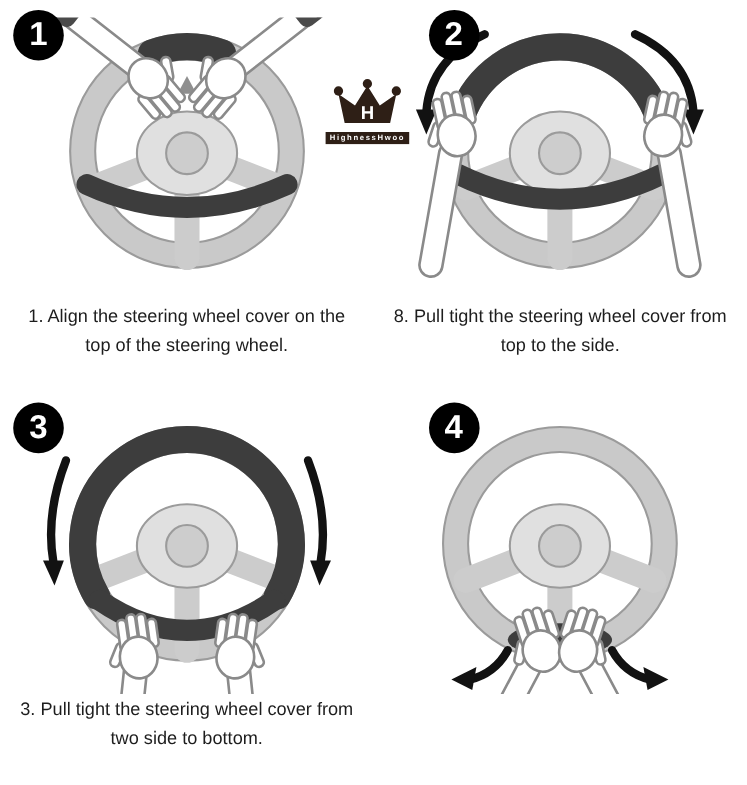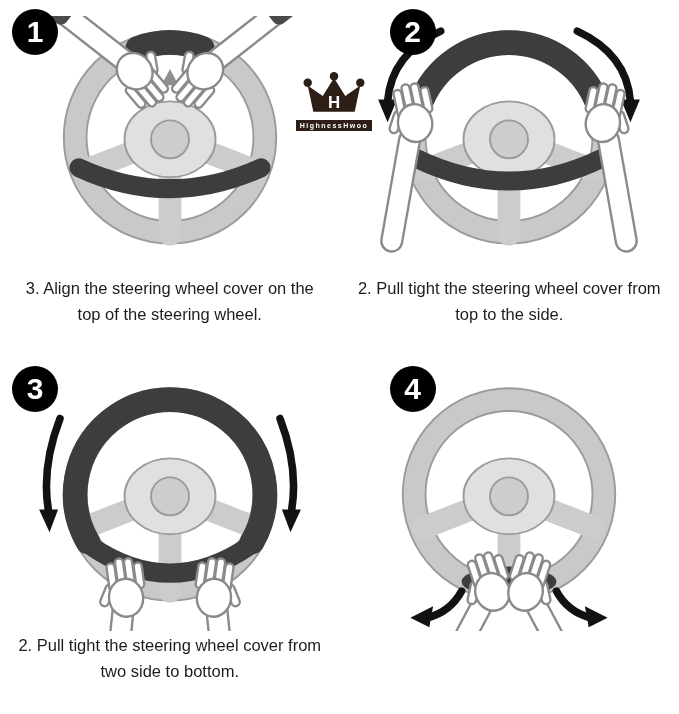--- a/index.html
+++ b/index.html
@@ -107,21 +107,21 @@
         <path class="cover-band" d="M54 160 Q150 204 246 160"></path>
         <path class="cover-arc" d="M116 34 A100 100 0 0 1 184 34"></path>
         <polygon points="150,56 141,73 159,73" fill="#8f8f8f"></polygon>
         <use href="#arm" transform="translate(112,55) rotate(128)"></use>
         <use href="#arm" transform="translate(188,55) scale(-1 1) rotate(128)"></use>
         <rect x="-13" y="86" width="26" height="40" rx="8" fill="#4a4a4a" transform="translate(112,55) rotate(128)"></rect>
         <rect x="-13" y="86" width="26" height="40" rx="8" fill="#4a4a4a" transform="translate(188,55) scale(-1 1) rotate(128)"></rect>
         <use href="#hand" transform="translate(116,62) rotate(140)"></use>
         <use href="#hand" transform="translate(184,62) scale(-1 1) rotate(140)"></use>
       </svg>
-      <p class="caption">3. Align the steering wheel cover on the top of the steering wheel.</p>
+      <p class="caption">1. Align the steering wheel cover on the top of the steering wheel.</p>
     </div>
 
     <div class="panel right">
       <div class="badge">
         <span>2</span>
       </div>
       <svg class="illo" width="300" height="258" viewBox="0 0 300 272">
         <use href="#wheel-base"></use>
         <path class="cover-band" d="M52 150 Q150 198 248 150"></path>
         <path class="cover-arc" d="M56 94 A100 100 0 0 1 244 94"></path>
@@ -131,21 +131,21 @@
         </g>
         <g>
           <path class="arrow" d="M222 16 Q274 40 278 90"></path>
           <polygon class="arrow-head" points="268,88 288,88 278,112"></polygon>
         </g>
         <use href="#arm" transform="translate(46,126) rotate(10)"></use>
         <use href="#arm" transform="translate(254,126) scale(-1 1) rotate(10)"></use>
         <use href="#hand" transform="translate(50,108) rotate(-12)"></use>
         <use href="#hand" transform="translate(250,108) scale(-1 1) rotate(-12)"></use>
       </svg>
-      <p class="caption">2. Pull tight the steering wheel cover from top to the side.</p>
+      <p class="caption">8. Pull tight the steering wheel cover from top to the side.</p>
     </div>
 
     <div class="panel">
       <div class="badge">
         <span>3</span>
       </div>
       <svg class="illo" width="300" height="258" viewBox="0 0 300 272">
         <use href="#wheel-base"></use>
         <path class="cover-arc" d="M63.4 178 A100 100 0 1 1 236.6 178"></path>
         <path class="cover-band" d="M66 182 Q150 240 234 182"></path>
@@ -155,21 +155,21 @@
         </g>
         <g>
           <path class="arrow" d="M266 48 Q286 100 278 146"></path>
           <polygon class="arrow-head" points="268,144 288,144 277,168"></polygon>
         </g>
         <use href="#arm" transform="translate(101,246) rotate(6)"></use>
         <use href="#arm" transform="translate(199,246) scale(-1 1) rotate(6)"></use>
         <use href="#hand" transform="translate(103,232) rotate(-8)"></use>
         <use href="#hand" transform="translate(197,232) scale(-1 1) rotate(-8)"></use>
       </svg>
-      <p class="caption">2. Pull tight the steering wheel cover from two side to bottom.</p>
+      <p class="caption">3. Pull tight the steering wheel cover from two side to bottom.</p>
     </div>
 
     <div class="panel right">
       <div class="badge">
         <span>4</span>
       </div>
       <svg class="illo" width="300" height="258" viewBox="0 0 300 272">
         <use href="#wheel-base"></use>
         <ellipse cx="150" cy="220" rx="50" ry="16" fill="#3d3d3d"></ellipse>
         <g>

